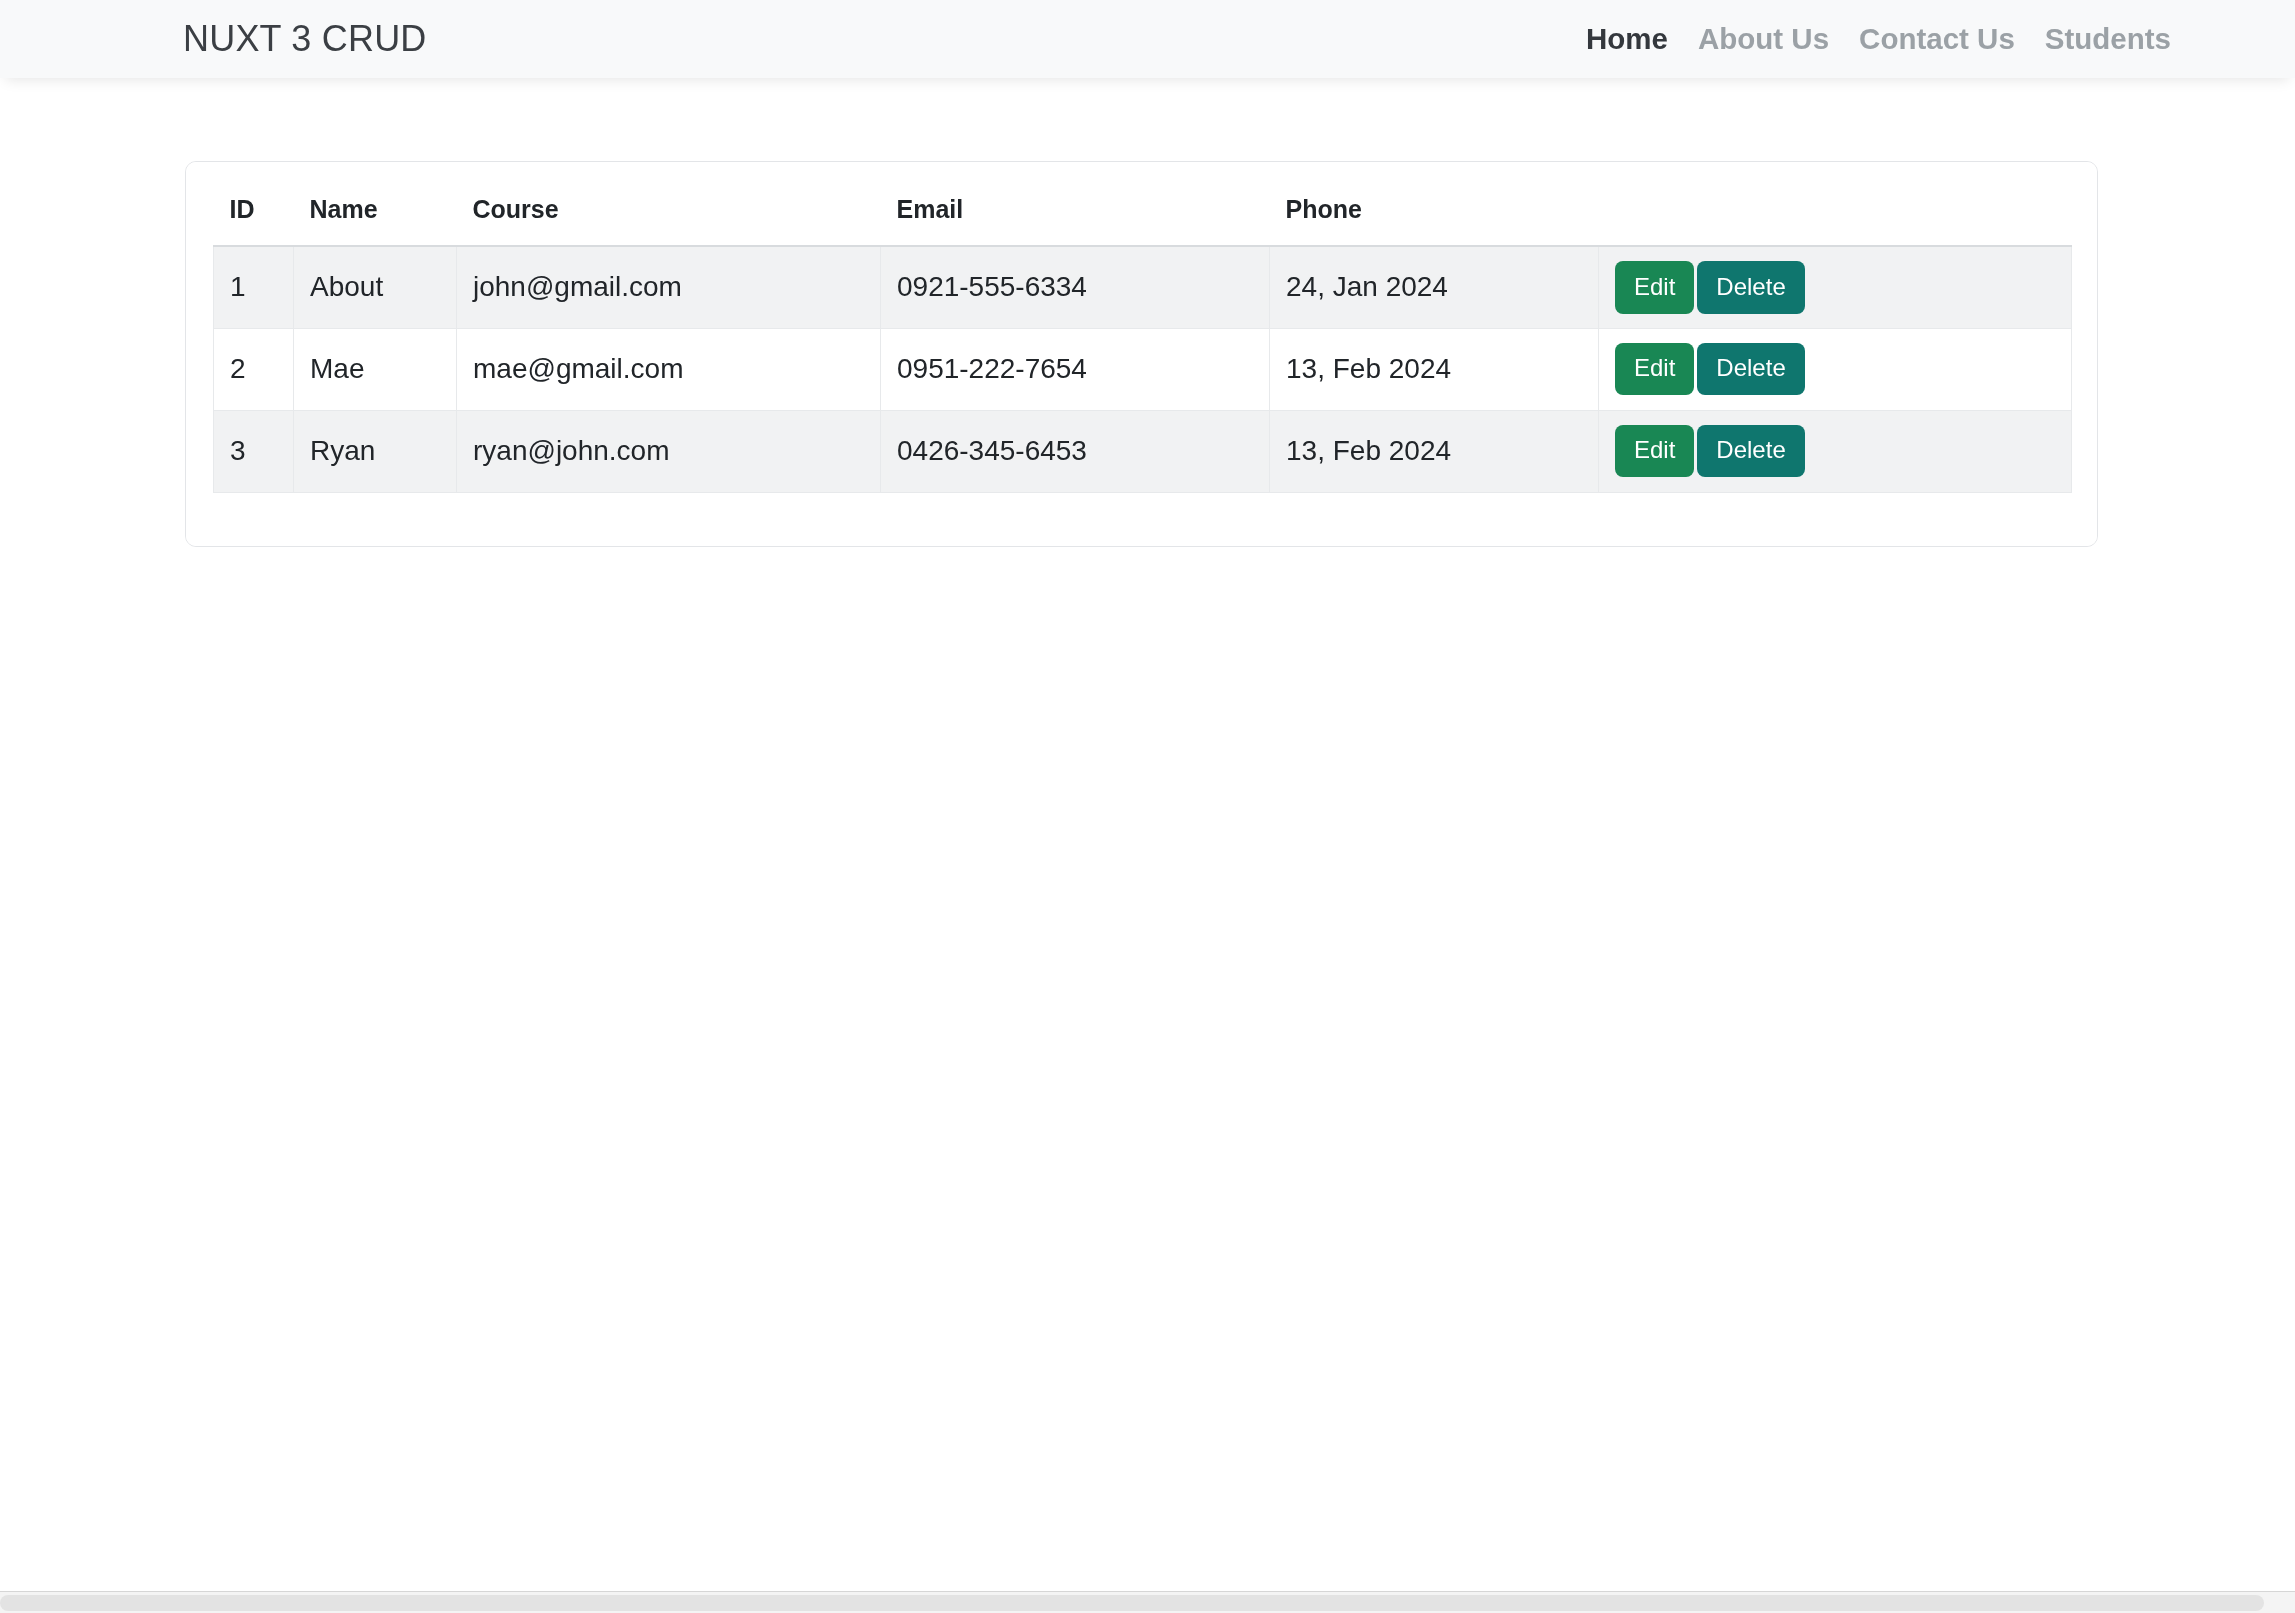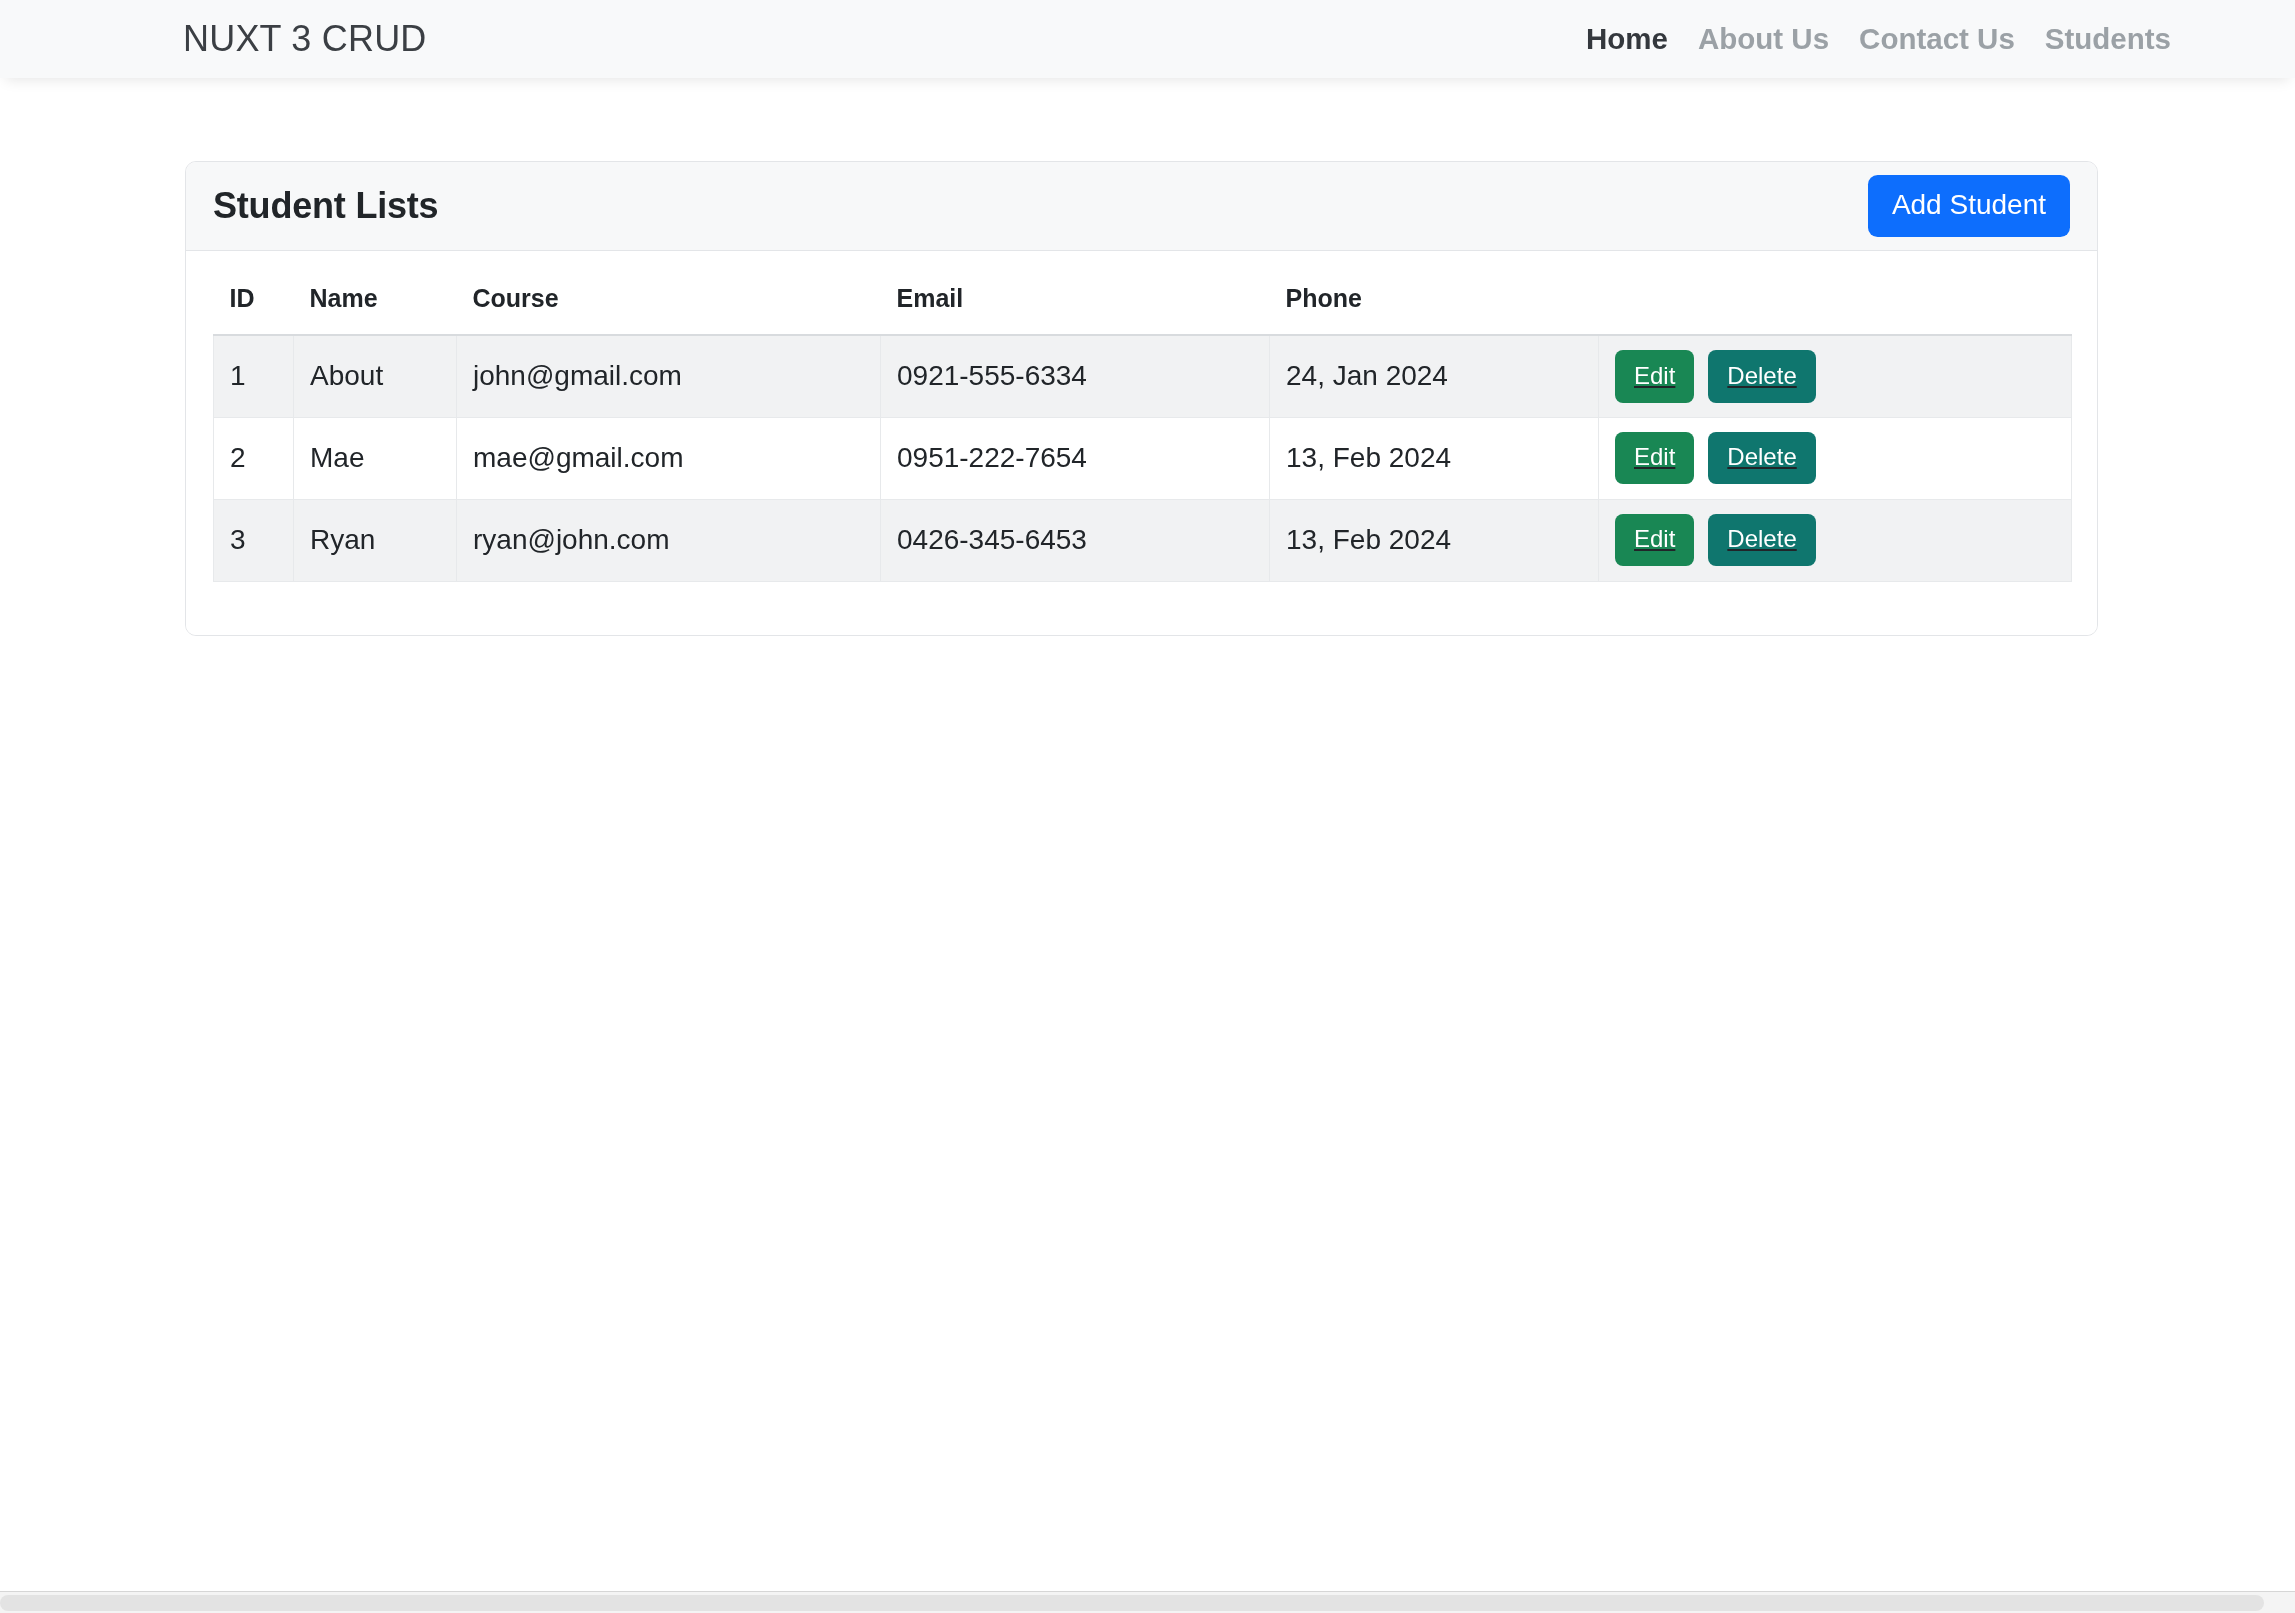--- a/index.html
+++ b/index.html
@@ -151,22 +151,21 @@
   .col-id     { width: 80px; }
   .col-name   { width: 163px; }
   .col-course { width: 424px; }
   .col-email  { width: 389px; }
   .col-phone  { width: 329px; }
   .col-act    { width: 473px; }
 
   .act-wrap {
     display: flex;
     align-items: center;
-    gap: 14px;
-    text-decoration: underline;
+    gap: 3px;
   }
   .btn-edit, .btn-delete {
     border: none;
     border-radius: 8px;
     color: #ffffff;
     font-size: 24px;
     font-family: "Liberation Sans", sans-serif;
     line-height: 1;
     cursor: pointer;
     padding: 13.5px 19px 15px 19px;
@@ -208,24 +207,20 @@
       <a class="nav-link">Students</a>
     </nav>
   </div>
 </div>
 
 <div class="page">
   <div class="container">
 
     <div class="card">
 
-      <div class="card-header">
-        <div class="card-title">Student Lists</div>
-        <button class="add-btn">Add Student</button>
-      </div>
 
       <div class="card-body">
         <table class="student-table">
           <colgroup>
             <col class="col-id">
             <col class="col-name">
             <col class="col-course">
             <col class="col-email">
             <col class="col-phone">
             <col class="col-act">

